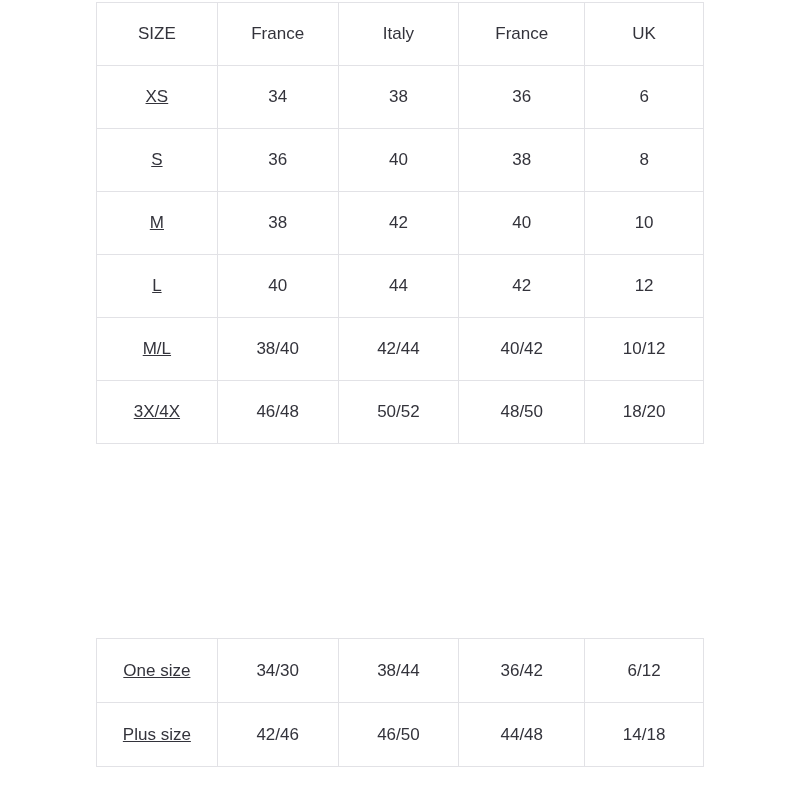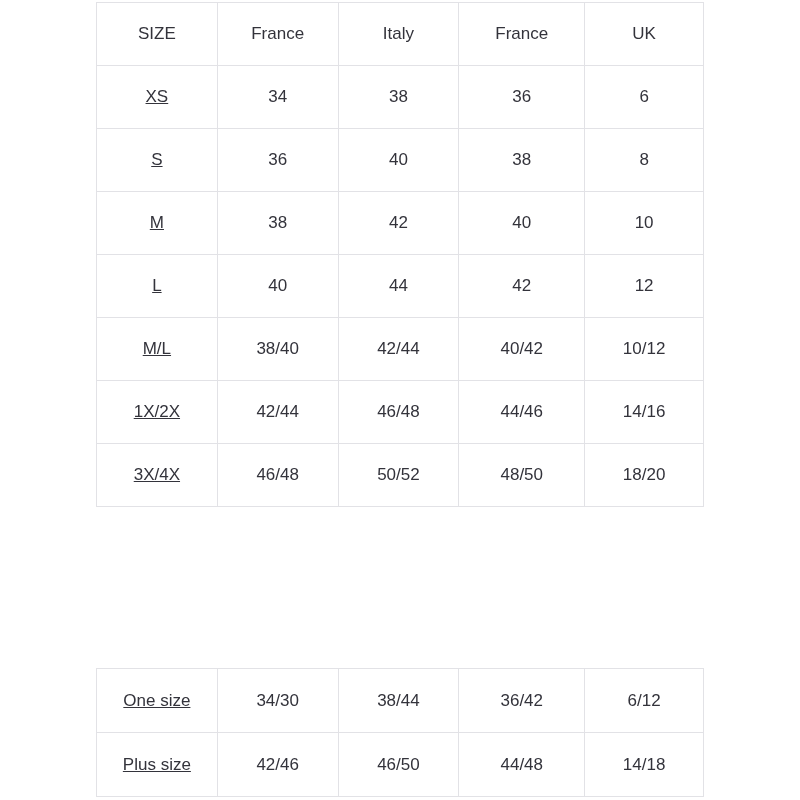--- a/index.html
+++ b/index.html
@@ -19,21 +19,21 @@
     width: 800px;
     height: 800px;
     box-sizing: border-box;
   }
   .table-wrap {
     position: absolute;
     left: 96px;
     width: 608px;
   }
   .table-wrap.main { top: 2px; }
-  .table-wrap.secondary { top: 668px; }
+  .table-wrap.secondary { top: 638px; }
 
   table.size-table {
     border-collapse: collapse;
     table-layout: fixed;
     width: 608px;
   }
   table.size-table td, table.size-table th {
     border: 1px solid #e2e2e6;
     text-align: center;
     vertical-align: middle;
@@ -122,27 +122,20 @@
           <td class="val">12</td>
         </tr>
         <tr>
           <td class="rowlabel">M/L</td>
           <td class="val">38/40</td>
           <td class="val">42/44</td>
           <td class="val">40/42</td>
           <td class="val">10/12</td>
         </tr>
         <tr>
-          <td class="rowlabel">1X/2X</td>
-          <td class="val">42/44</td>
-          <td class="val">46/48</td>
-          <td class="val">44/46</td>
-          <td class="val">14/16</td>
-        </tr>
-        <tr>
           <td class="rowlabel">3X/4X</td>
           <td class="val">46/48</td>
           <td class="val">50/52</td>
           <td class="val">48/50</td>
           <td class="val">18/20</td>
         </tr>
       </tbody>
     </table>
   </div>
 

